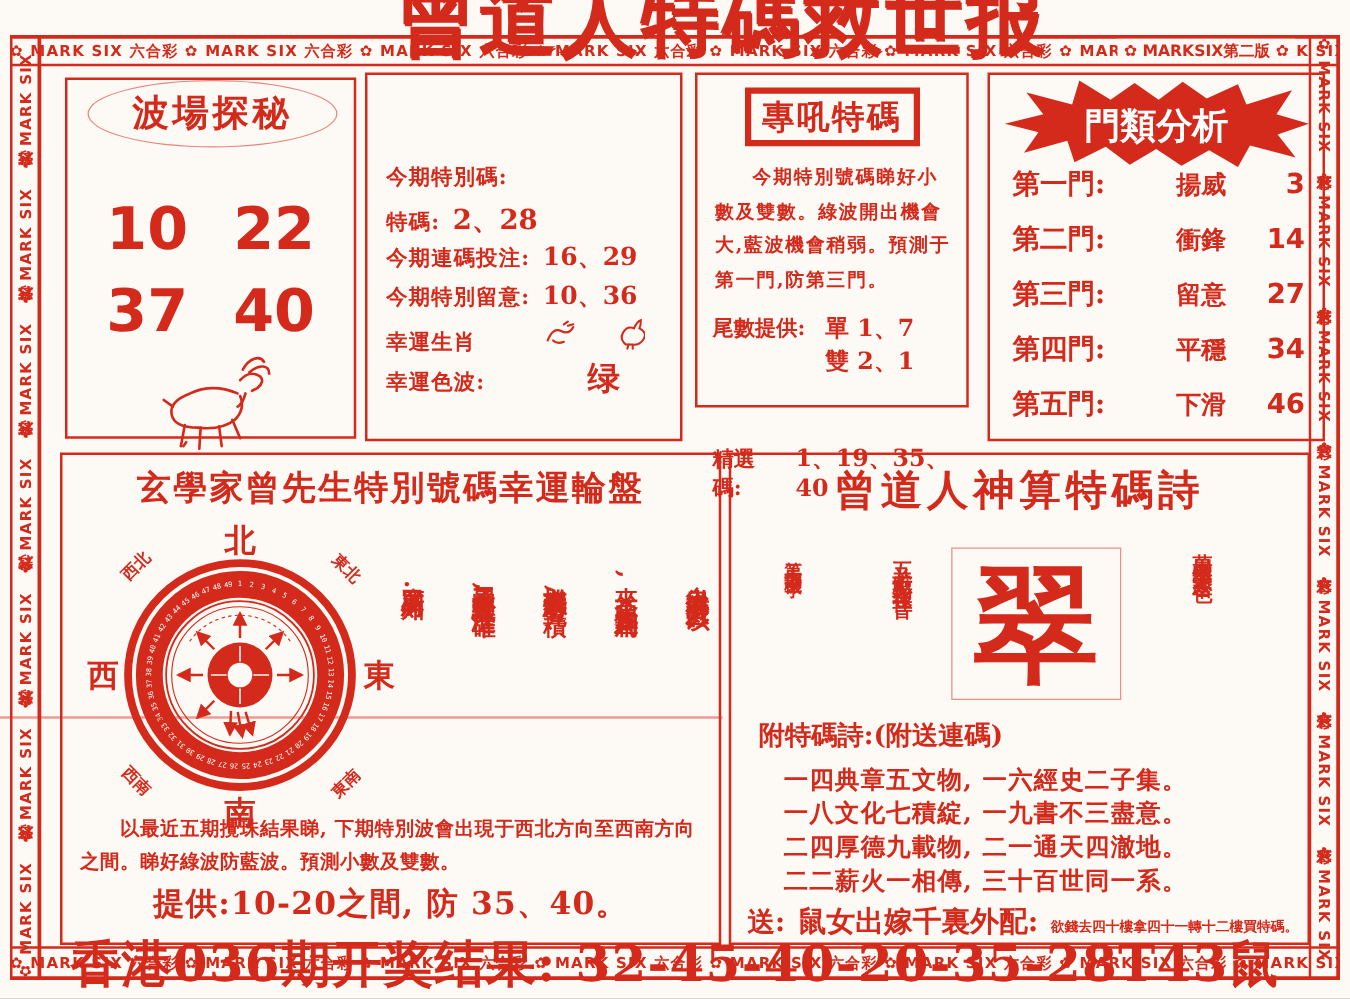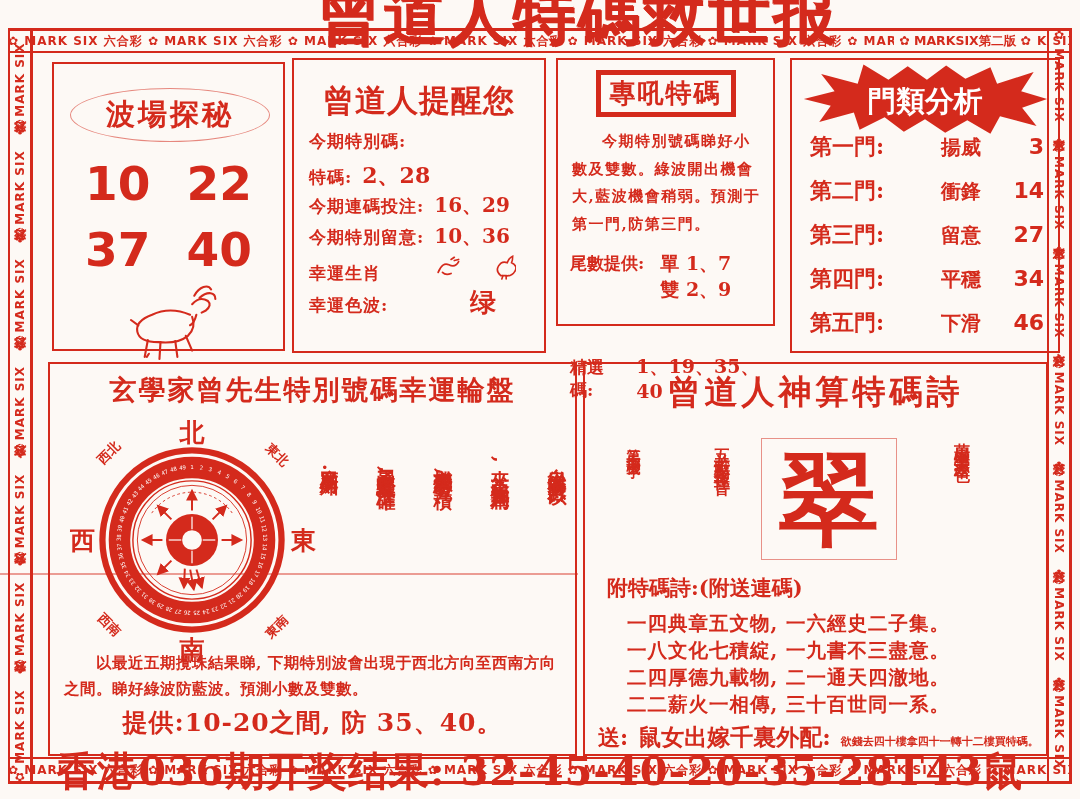--- a/index.html
+++ b/index.html
@@ -29,21 +29,21 @@
   
   .masthead{ position:absolute; left:318px; top:-26px; z-index:4; font-weight:bold;
              font-size:62px; letter-spacing:3px; white-space:nowrap;
              text-shadow:1px 1px 0 var(--red); }
 
   
   .box{ position:absolute; border:2.5px solid var(--red); z-index:1; }
 
   
   .b1{ left:52px; top:62px; width:233px; height:289px; }
-  .b1 .oval{ position:absolute; left:16px; top:24px; width:200px; height:54px;
+  .b1 .oval{ position:absolute; left:16px; top:0; width:200px; height:54px;
       border:1.5px solid rgba(212,42,28,.55); border-radius:50%;
       display:flex; align-items:center; justify-content:center; }
   .b1 .oval span{ font-size:29px; font-weight:bold; letter-spacing:3px; }
   .b1 .nums{ position:absolute; left:0; width:100%; display:flex;
       justify-content:center; gap:36px; font-size:47px; font-weight:bold;
       font-family:"DejaVu Sans","Liberation Sans",sans-serif; }
   .b1 .r1{ top:92px; } .b1 .r2{ top:158px; }
   .b1 .goat{ position:absolute; left:58px; top:208px; }
 
   
@@ -170,21 +170,20 @@
       <path d="M74 40 Q55 32 38 40 Q22 46 24 56 Q26 66 44 66 Q62 68 72 60 Q80 52 76 42"></path>
       <path d="M34 64 L31 80 M33 80 L35 77"></path>
       <path d="M46 66 L45 82"></path>
       <path d="M60 65 L62 80"></path>
       <path d="M70 60 L76 74"></path>
       <path d="M25 50 L18 45"></path>
     </svg>
   </div>
 
   <div class="box b2">
-    <div class="title">曾道人提醒您</div>
     <div class="rows">
       <div class="row">
         <span class="lab">今期特別碼:</span>
       </div>
       <div class="row">
         <span class="lab">特碼:</span>
         <span class="val big">2、28</span>
       </div>
       <div class="row">
         <span class="lab">今期連碼投注:</span>
@@ -215,21 +214,21 @@
     </div>
   </div>
 
   <div class="box b3">
     <div class="tbox">專吼特碼</div>
     <div class="body">今期特別號碼睇好小數及雙數。綠波開出機會大,藍波機會稍弱。預測于第一門,防第三門。</div>
     <div class="tails">
       <span class="lab">尾數提供:</span>
       <span>
         <div class="v">單 1、7</div>
-        <div class="v">雙 2、9</div>
+        <div class="v">雙 2、1</div>
       </span>
     </div>
     <div class="sel">
       <span class="lab">精選碼:</span>
       <span class="v">1、19、35、40</span>
     </div>
   </div>
 
   <div class="box b4">
     <svg class="burst" width="250" height="76" viewBox="0 0 260 78">

